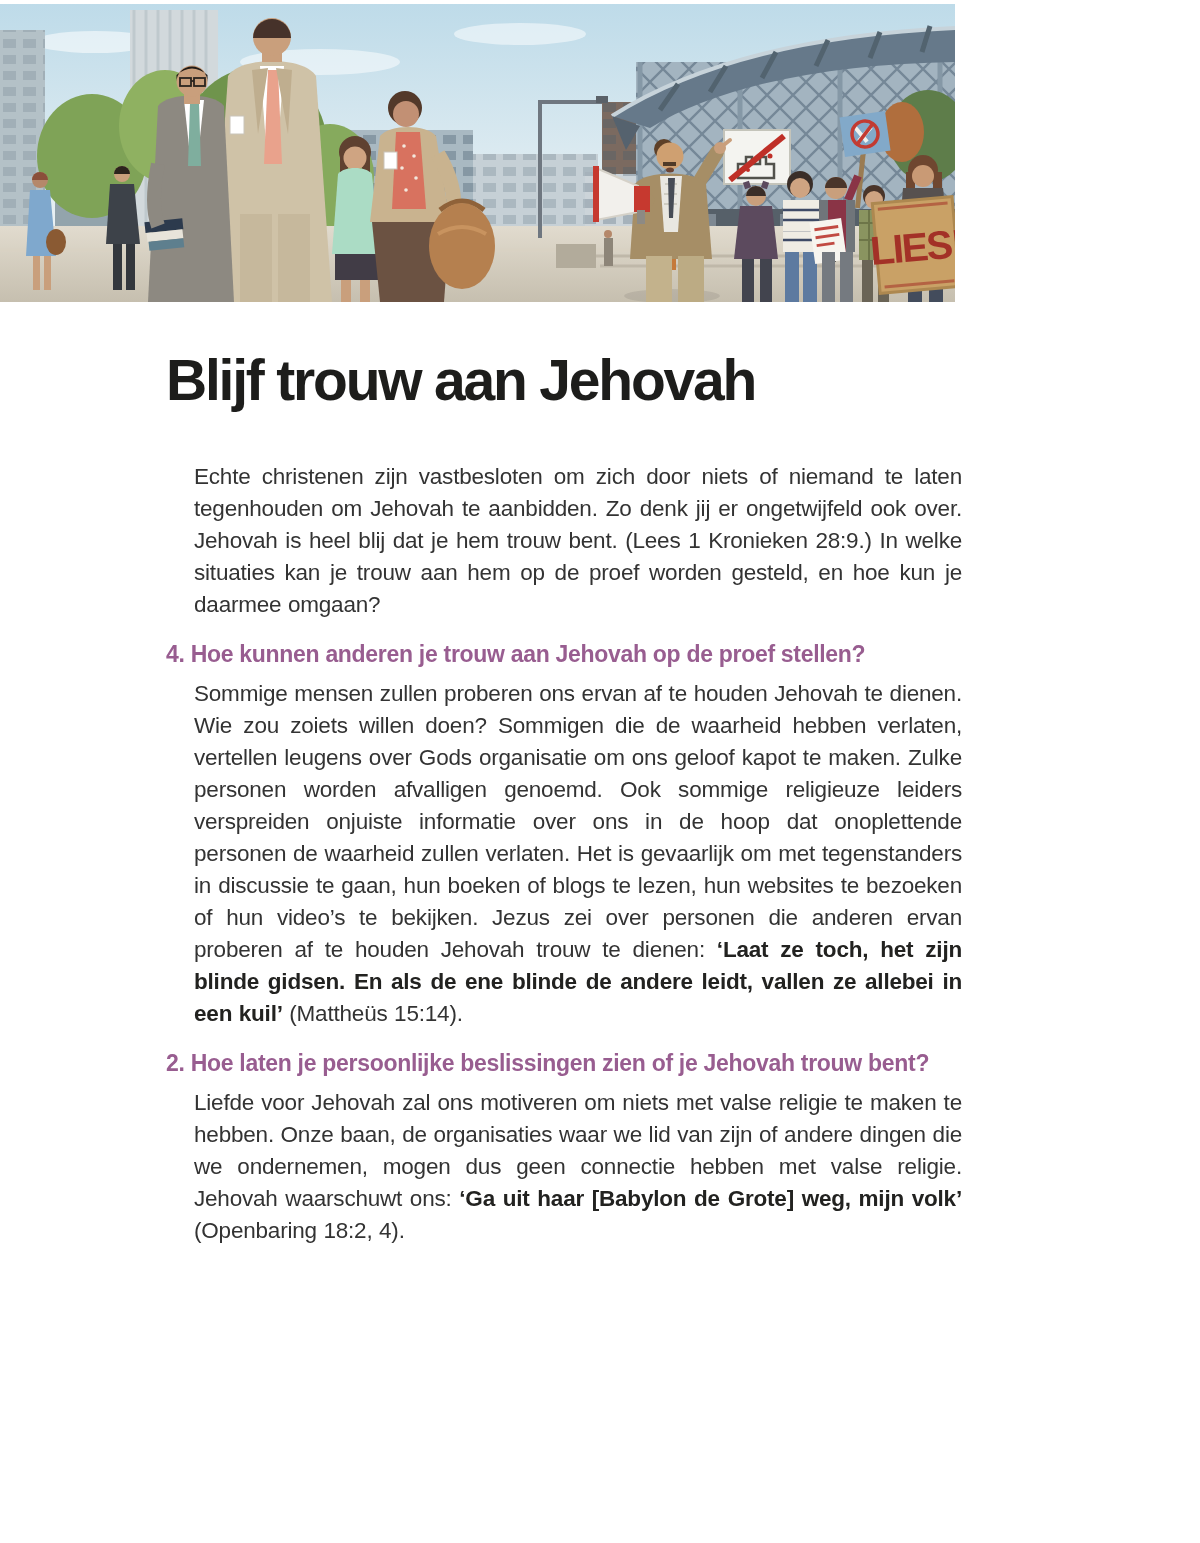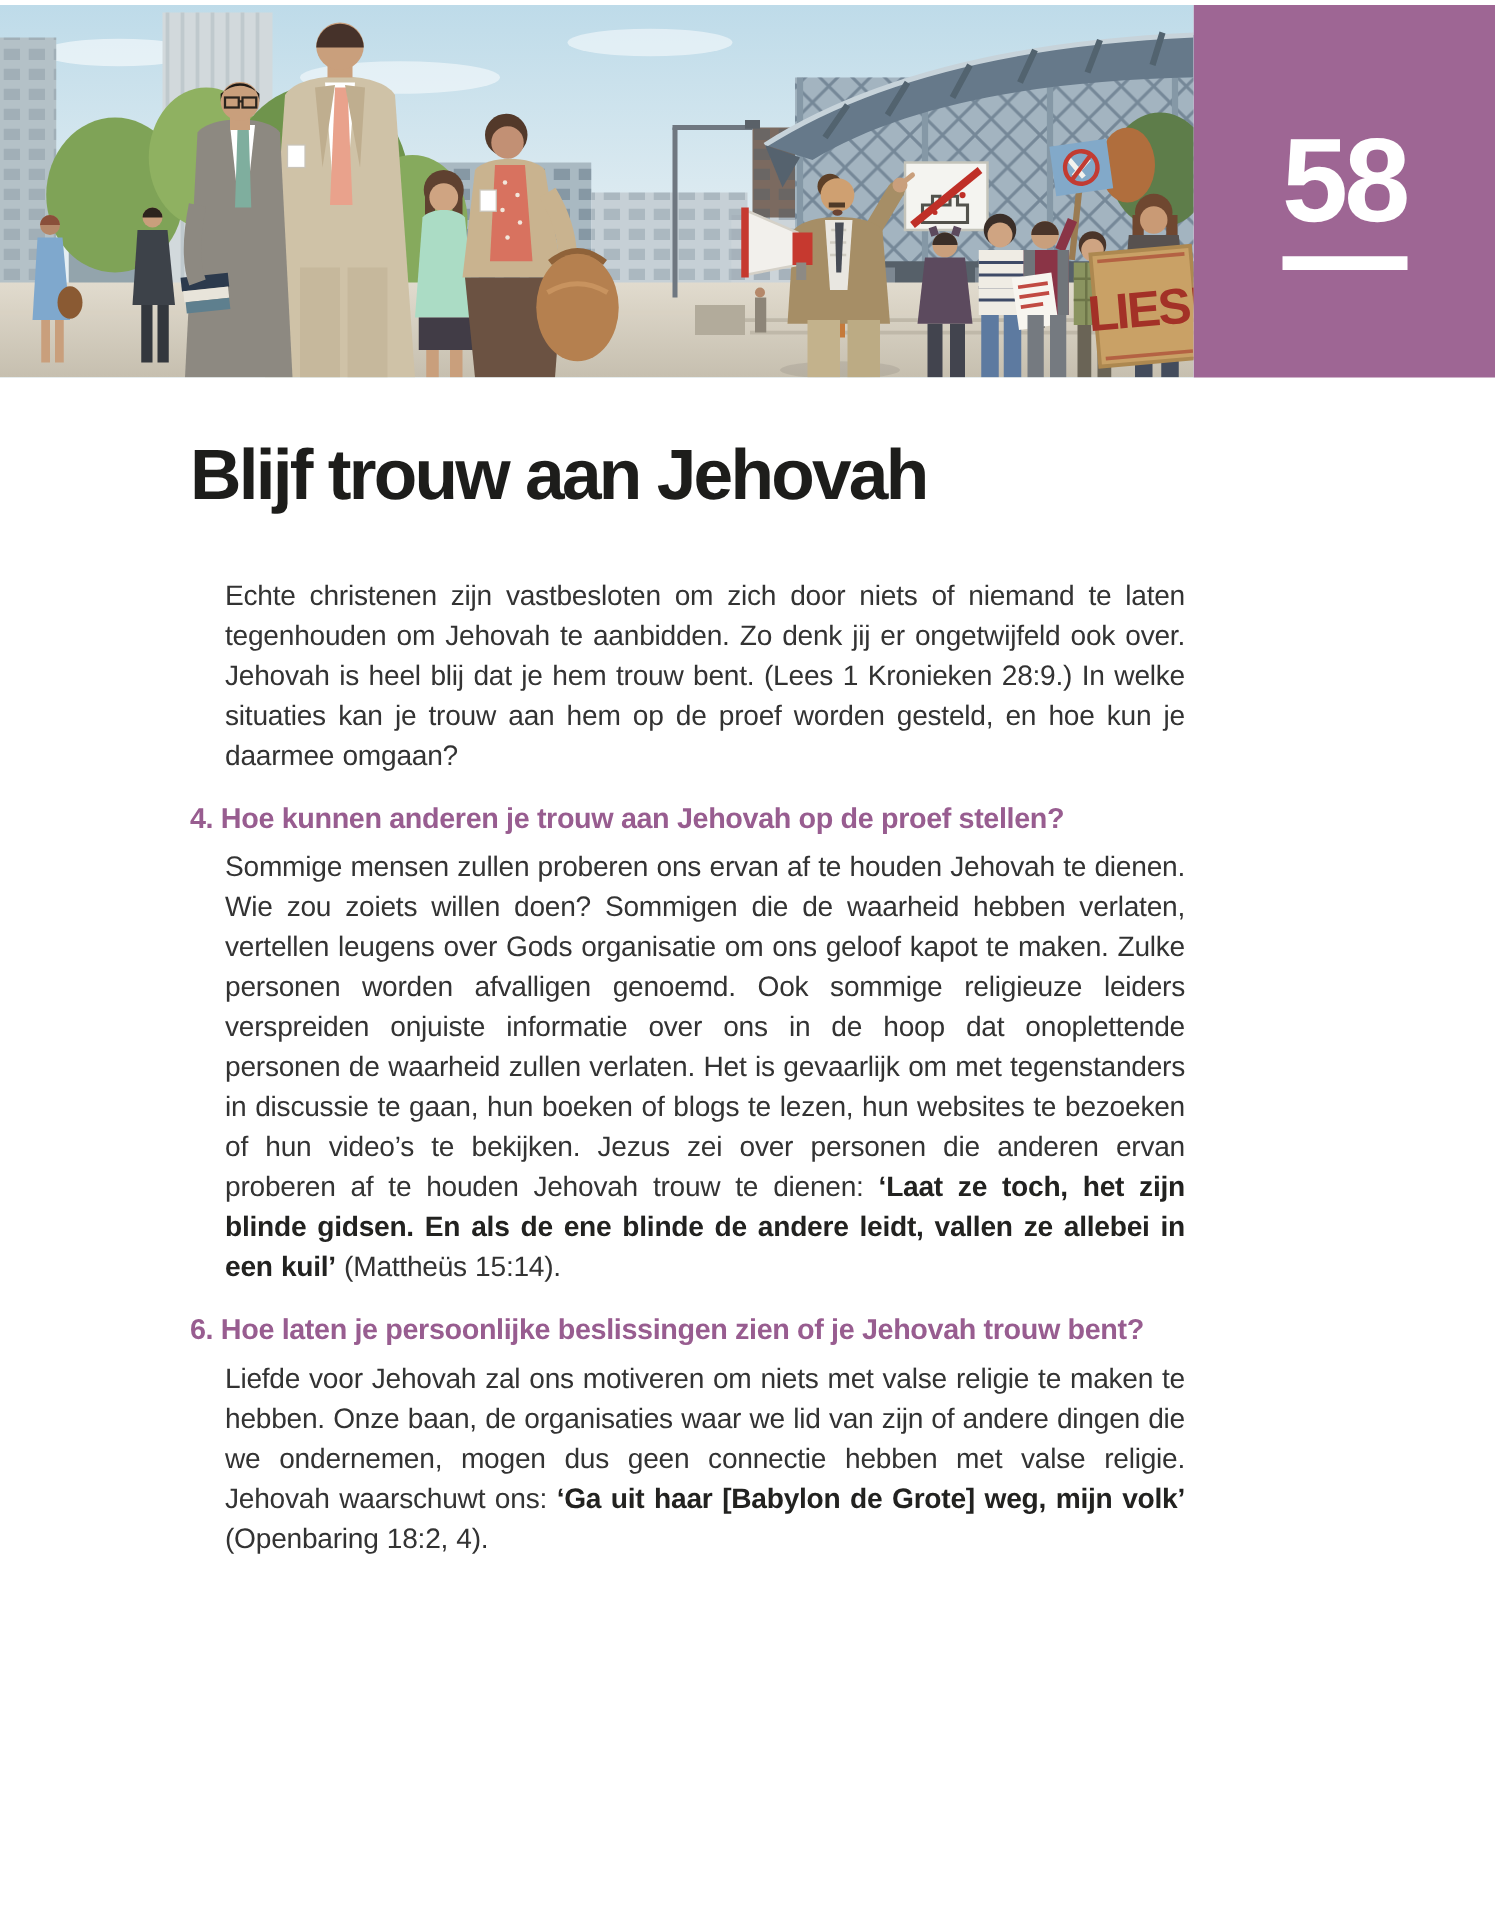--- a/index.html
+++ b/index.html
@@ -49,21 +49,21 @@
     font-stretch:semi-condensed;
   }
   .lesson-underline{
     width:100px;height:11px;
     background:#ffffff;
     margin-top:12px;
   }
   
   .article{
     position:absolute;
-    top:302px;left:152px;
+    top:302px;left:166px;
     width:796px;
   }
   h1.title{
     margin:49px 0 0 0;
     font-size:57px;
     line-height:1.02;
     font-weight:bold;
     letter-spacing:-2.2px;
     color:var(--title-color);
     font-stretch:semi-condensed;
@@ -384,35 +384,31 @@
             <g>
               <path d="M440,206 q22,-18 44,0" stroke="#8f6239" stroke-width="5" fill="none"></path>
               <ellipse cx="462" cy="242" rx="33" ry="43" fill="#b5804f"></ellipse>
               <path d="M438,230 q24,-14 48,0" stroke="#c8935f" stroke-width="4" fill="none"></path>
             </g>
           </g>
         </g>
       </svg>
     </div>
 
-    <div class="lesson-badge">
-      <div class="lesson-number">58</div>
-      <div class="lesson-underline"></div>
-    </div>
   </header>
 
   <main class="article">
     <h1 class="title">Blijf trouw aan Jehovah</h1>
 
     <p class="para intro">Echte christenen zijn vastbesloten om zich door niets of niemand te laten tegenhouden om Jehovah te aanbidden. Zo denk jij er ongetwijfeld ook over. Jehovah is heel blij dat je hem trouw bent. (Lees 1 Kronieken 28:9.) In welke situaties kan je trouw aan hem op de proef worden gesteld, en hoe kun je daarmee omgaan?</p>
 
     <section>
       <h2 class="q">4. Hoe kunnen anderen je trouw aan Jehovah op de proef stellen?</h2>
       <p class="para"><span>Sommige mensen zullen proberen ons ervan af te houden Jehovah te dienen. Wie zou zoiets willen doen? Sommigen die de waarheid hebben verlaten, vertellen leugens over Gods organisatie om ons geloof kapot te maken. Zulke personen worden afvalligen genoemd. Ook sommige religieuze leiders verspreiden onjuiste informatie over ons in de hoop dat onoplettende personen de waarheid zullen verlaten. Het is gevaarlijk om met tegenstanders in discussie te gaan, hun boeken of blogs te lezen, hun websites te bezoeken of hun video’s te bekijken. Jezus zei over personen die anderen ervan proberen af te houden Jehovah trouw te dienen: </span><strong>‘Laat ze toch, het zijn blinde gidsen. En als de ene blinde de andere leidt, vallen ze allebei in een kuil’</strong><span> (Mattheüs 15:14).</span></p>
     </section>
 
     <section>
-      <h2 class="q">6. Hoe laten je persoonlijke beslissingen zien of je Jehovah trouw bent?</h2>
+      <h2 class="q">2. Hoe laten je persoonlijke beslissingen zien of je Jehovah trouw bent?</h2>
       <p class="para"><span>Liefde voor Jehovah zal ons motiveren om niets met valse religie te maken te hebben. Onze baan, de organisaties waar we lid van zijn of andere dingen die we ondernemen, mogen dus geen connectie hebben met valse religie. Jehovah waarschuwt ons: </span><strong>‘Ga uit haar [Babylon de Grote] weg, mijn volk’</strong><span> (Openbaring 18:2, 4).</span></p>
     </section>
   </main>
 
 </div>
 
 </body></html>

